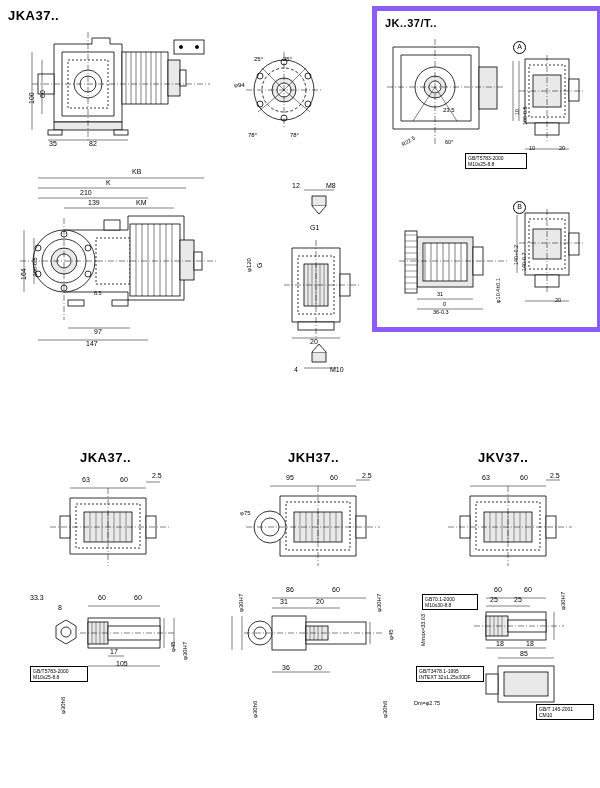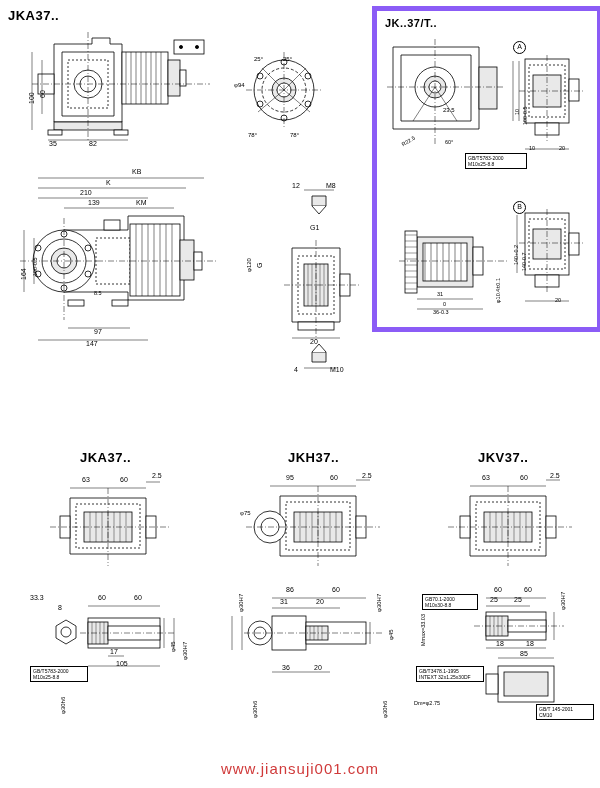--- a/index.html
+++ b/index.html
@@ -570,15 +570,14 @@
     <div class="abs dim-xs rot90" style="left:6px;top:66px;">Mmax=33.03</div>
     <div class="abs dim-xs" style="left:0px;top:120px;">Dm=φ2.75</div>
     <div class="abs leadbox" style="left:8px;top:14px;width:50px;white-space:pre-line;">GB70.1-2000
 M10x30-8.8</div>
     <div class="abs leadbox" style="left:2px;top:86px;width:62px;white-space:pre-line;">GB/T3478.1-1995
 INTEXT 32x1.25x30DF</div>
     <div class="abs leadbox" style="left:122px;top:124px;width:52px;white-space:pre-line;">GB/T 145-2001
 CM10</div>
   </div>
 
-  <div class="abs watermark" style="left:0;top:760px;">www.jiansuji001.com</div>
 
 </div>
 
 </body></html>

